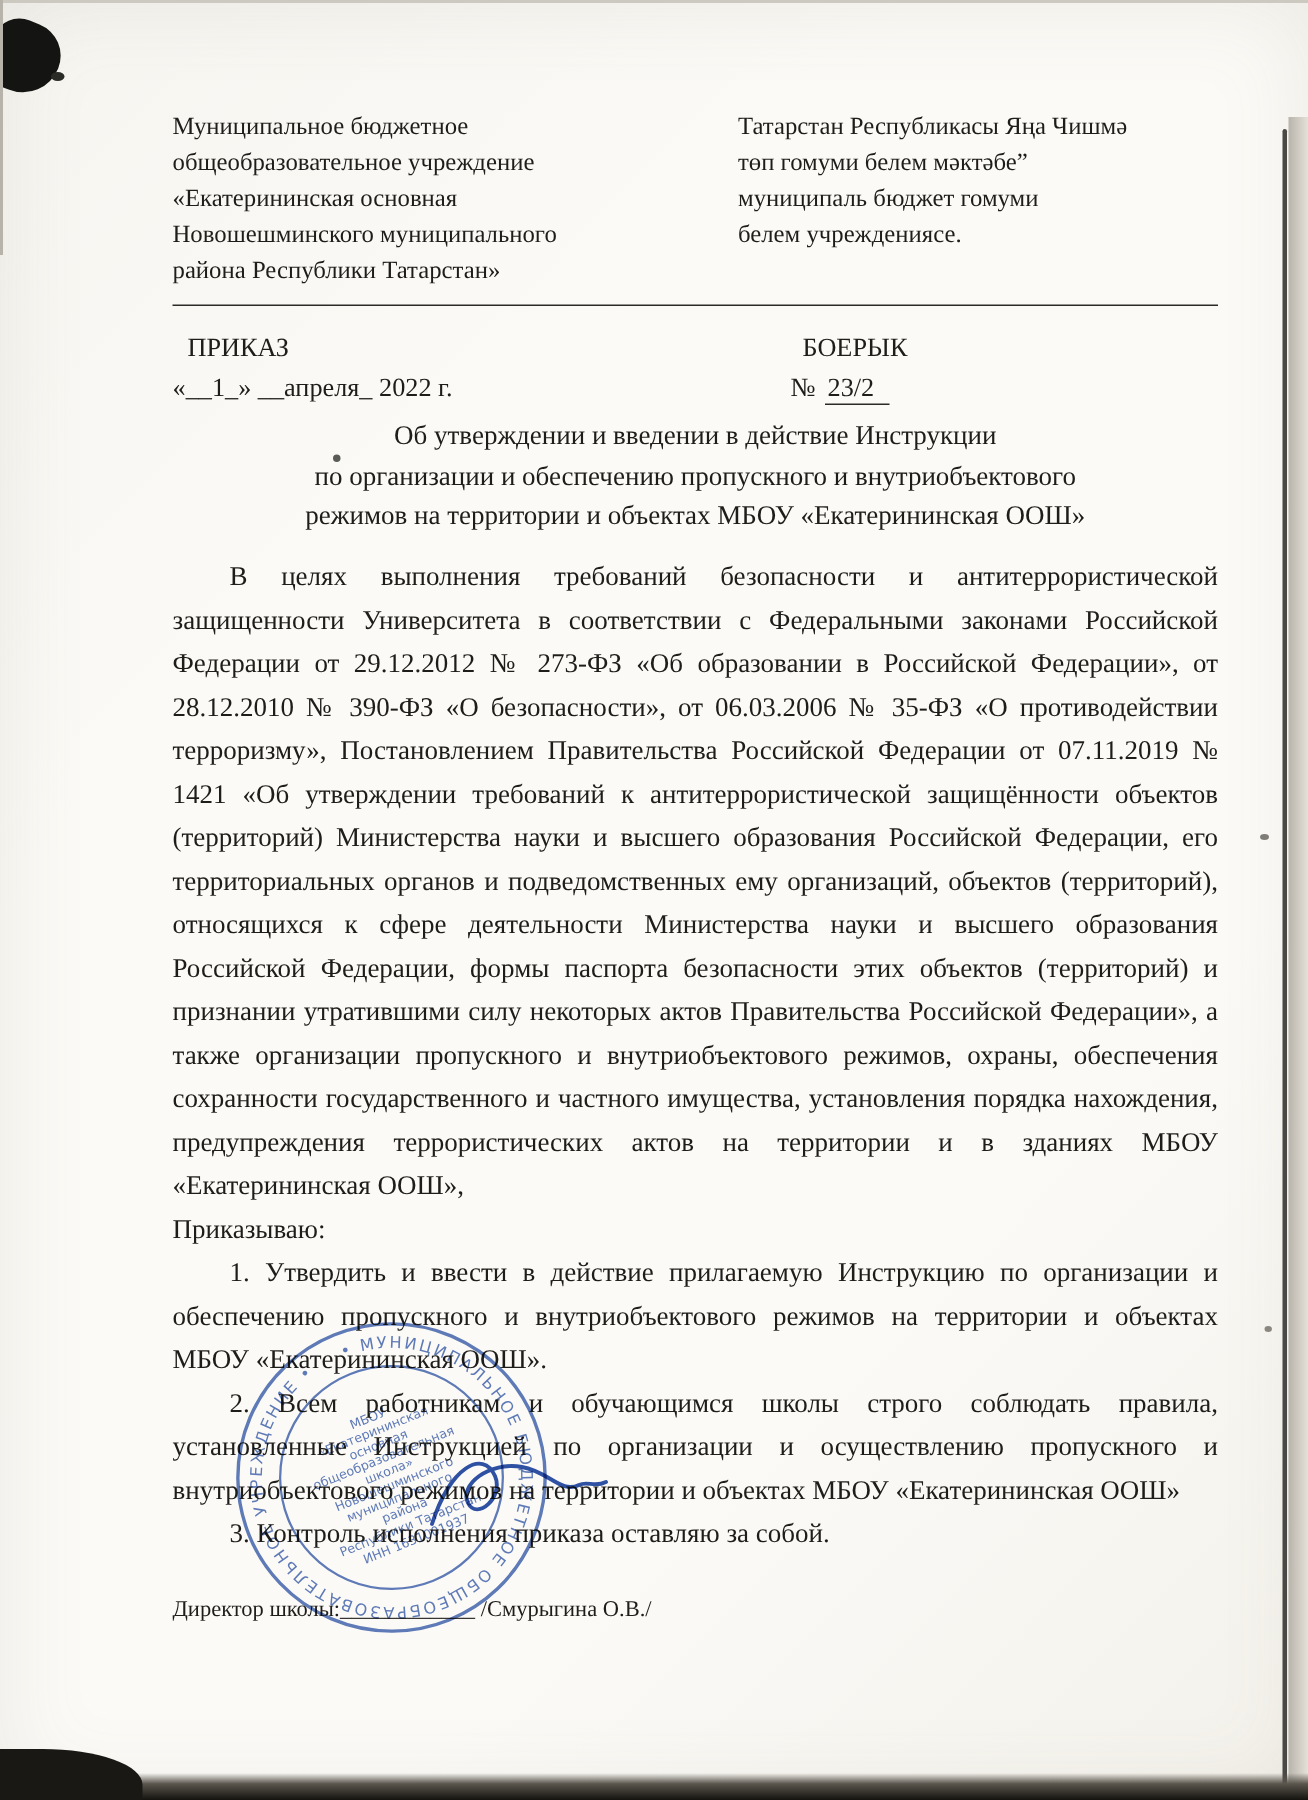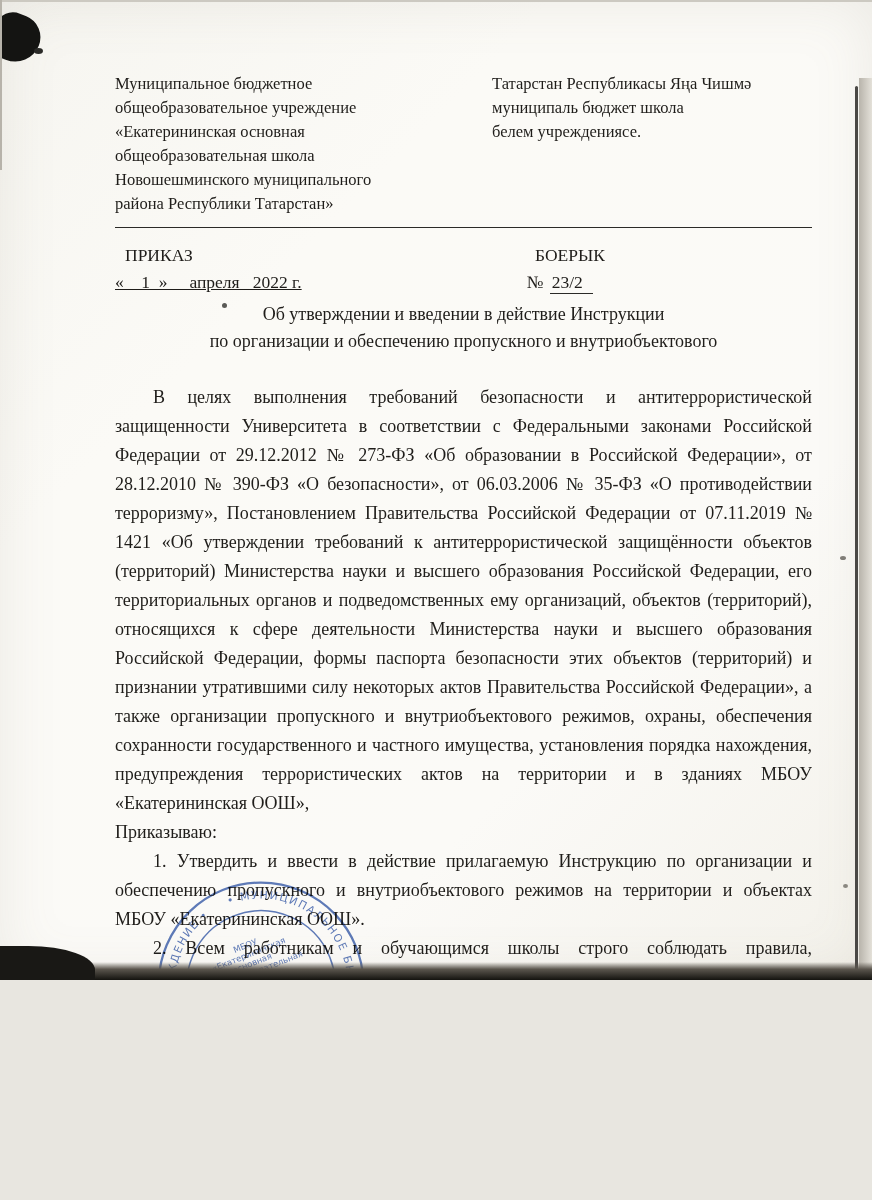--- a/index.html
+++ b/index.html
@@ -1,39 +1,39 @@
 <!DOCTYPE html>
 <html><head>
 <meta charset="utf-8">
 <style>
   html,body { margin:0; padding:0; background:#e8e6e0; }
   .page {
-    position:relative; width:872px; height:980px; overflow:hidden;
+    position:relative; width:872px; height:1200px; overflow:hidden;
     background:linear-gradient(135deg,#f6f5f0 0%, #fbfaf6 30%, #fbfaf7 70%, #f3f1ea 100%);
     font-family:"Liberation Serif", serif; color:#1f1d1a;
     box-shadow:inset 0 0 60px rgba(120,115,100,0.12);
   }
   .content { position:absolute; left:115px; top:72px; width:697px; }
 
   .header { display:flex; justify-content:space-between; font-size:16.5px; line-height:24px; }
   .header-left  { width:360px; }
   .header-right { width:320px; }
 
   .divider { border-top:1.6px solid #2b2a27; margin-top:11px; }
 
   .order-block { position:relative; margin-top:17px; font-size:17.5px; height:56px; }
   .order-title-left  { position:absolute; left:10px;  top:0; }
   .order-title-right { position:absolute; left:420px; top:0;text-align:right; }
-  .order-date        { position:absolute; left:0;     top:27px;text-decoration:underline; }
+  .order-date        { position:absolute; left:0;     top:27px; }
   .order-number      { position:absolute; left:412px; top:27px; }
   .order-number .num { border-bottom:1.2px solid #2b2a27; margin-left:6px; padding:0 10px 1px 2px; }
 
   .subject { text-align:center; font-size:18px; line-height:26.5px; font-weight:400; }
 
-  .body-text { margin-top:29px; font-size:18px; line-height:29px; text-align:justify; }
+  .body-text { margin-top:13px; font-size:18px; line-height:29px; text-align:justify; }
   .body-text p { margin:0; }
   .body-text p.indent { text-indent:38px; }
 
   .sig-row { margin-top:28px; font-size:15px; }
 
   
   .stamp {
     position:absolute; left:152px; top:876px; width:218px; height:218px;
     transform:rotate(-22deg); opacity:0.82; mix-blend-mode:multiply; pointer-events:none;
   }
@@ -61,43 +61,44 @@
 
 <div class="page">
 
   <div class="content">
 
     <div class="header">
       <div class="header-left">
         <div>Муниципальное бюджетное</div>
         <div>общеобразовательное учреждение</div>
         <div>«Екатерининская основная</div>
-        <div>общеобразовательная школа</div>
         <div>Новошешминского муниципального</div>
         <div>района Республики Татарстан»</div>
       </div>
       <div class="header-right">
         <div>Татарстан Республикасы Яңа Чишмә</div>
-        <div>муниципаль бюджет школа</div>
+        <div>төп гомуми белем мәктәбе”</div>
+        <div>муниципаль бюджет гомуми</div>
         <div>белем учреждениясе.</div>
       </div>
     </div>
 
     <div class="divider"></div>
 
     <div class="order-block">
       <span class="order-title-left">ПРИКАЗ</span>
       <span class="order-title-right">БОЕРЫК</span>
       <span class="order-date">«__1_» __апреля_ 2022 г.</span>
       <span class="order-number"><span>№</span><span class="num">23/2</span></span>
     </div>
 
     <div class="subject">
       <div>Об утверждении и введении в действие Инструкции</div>
       <div>по организации и обеспечению пропускного и внутриобъектового</div>
+      <div>режимов на территории и объектах МБОУ «Екатерининская ООШ»</div>
     </div>
 
     <div class="body-text">
       <p class="indent">В целях выполнения требований безопасности и антитеррористической защищенности Университета в соответствии с Федеральными законами Российской Федерации от 29.12.2012 № 273-ФЗ «Об образовании в Российской Федерации», от 28.12.2010 № 390-ФЗ «О безопасности», от 06.03.2006 № 35-ФЗ «О противодействии терроризму», Постановлением Правительства Российской Федерации от 07.11.2019 № 1421 «Об утверждении требований к антитеррористической защищённости объектов (территорий) Министерства науки и высшего образования Российской Федерации, его территориальных органов и подведомственных ему организаций, объектов (территорий), относящихся к сфере деятельности Министерства науки и высшего образования Российской Федерации, формы паспорта безопасности этих объектов (территорий) и признании утратившими силу некоторых актов Правительства Российской Федерации», а также организации пропускного и внутриобъектового режимов, охраны, обеспечения сохранности государственного и частного имущества, установления порядка нахождения, предупреждения террористических актов на территории и в зданиях МБОУ «Екатерининская ООШ»,</p>
       <p>Приказываю:</p>
       <p class="indent">1. Утвердить и ввести в действие прилагаемую Инструкцию по организации и обеспечению пропускного и внутриобъектового режимов на территории и объектах МБОУ «Екатерининская ООШ».</p>
       <p class="indent">2. Всем работникам и обучающимся школы строго соблюдать правила, установленные Инструкцией по организации и осуществлению пропускного и внутриобъектового режимов на территории и объектах МБОУ «Екатерининская ООШ»</p>
       <p class="indent">3. Контроль исполнения приказа оставляю за собой.</p>
     </div>
 

